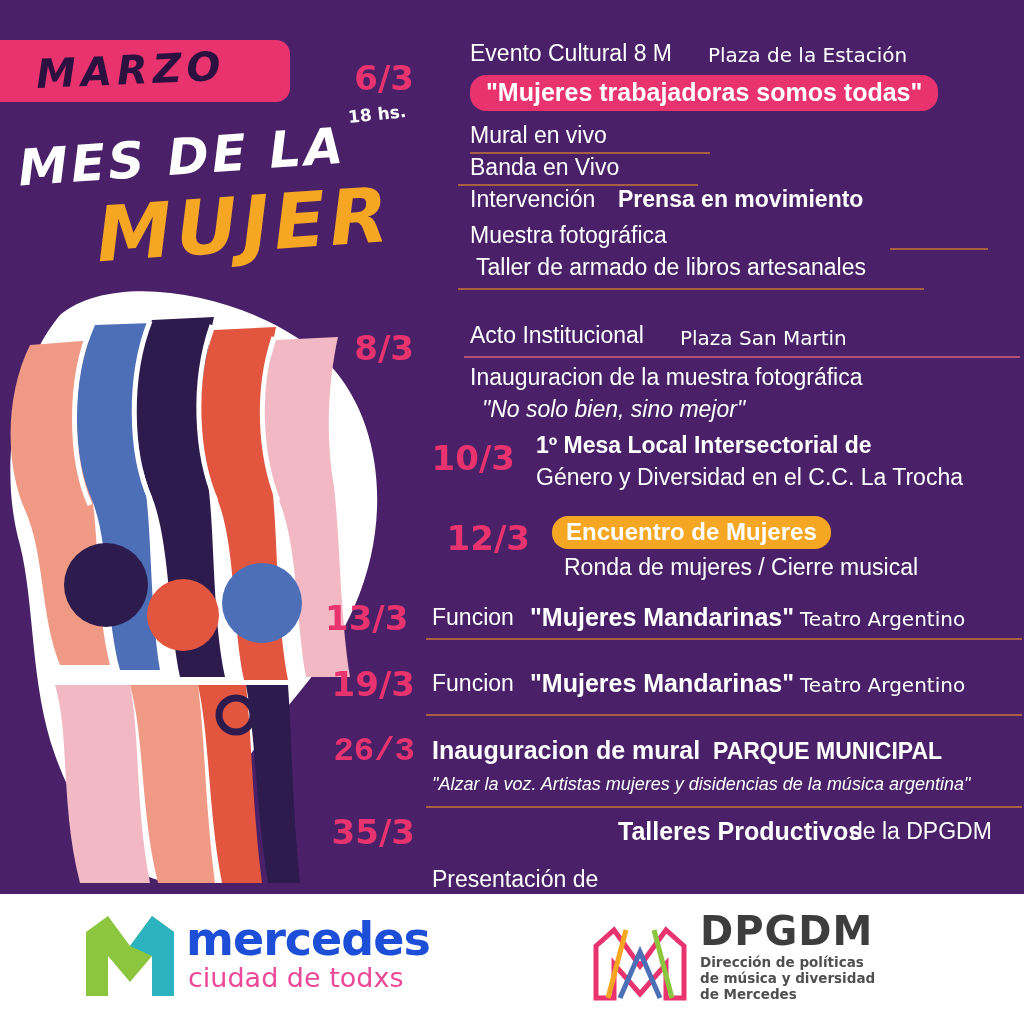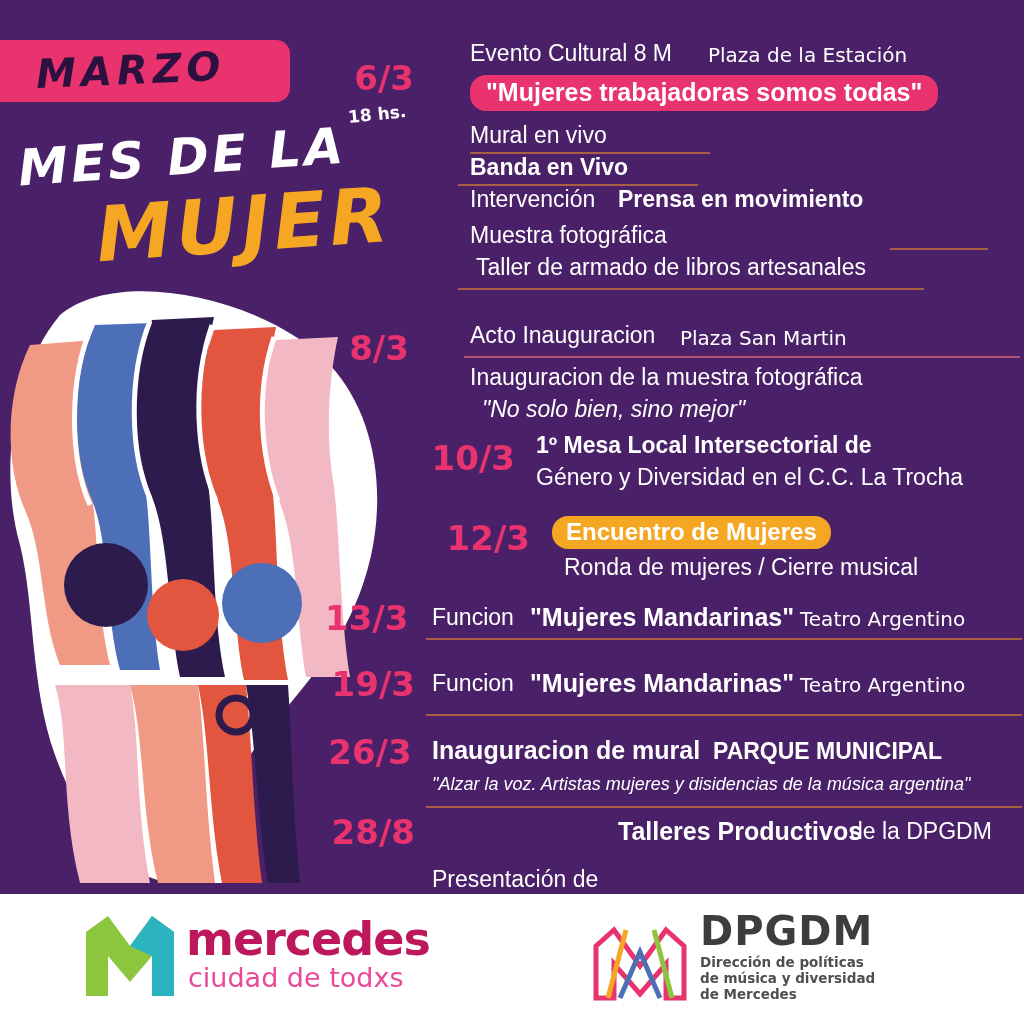--- a/index.html
+++ b/index.html
@@ -122,21 +122,21 @@
   .footer {
     position: absolute;
     left: 0; bottom: 0;
     width: 1024px; height: 130px;
     background: #ffffff;
   }
   .merc-logo { position: absolute; left: 82px; top: 18px; }
   .merc-word {
     position: absolute; left: 186px; top: 18px;
     font-family: "DejaVu Sans", sans-serif;
-    font-size: 46px; font-weight: bold; color: #be185d;
+    font-size: 46px; font-weight: bold; color: #1d4ed8;
     letter-spacing: -1px;
   }
   .merc-sub {
     position: absolute; left: 188px; top: 68px;
     font-family: "DejaVu Sans", sans-serif;
     font-size: 27px; color: #ec4899;
   }
   .dpgdm-word {
     position: absolute; left: 700px; top: 14px;
     font-family: "DejaVu Sans", sans-serif;
@@ -199,33 +199,33 @@
     <div class="entry">
       <div class="date" style="left:14px; top:32px; width:70px;">6/3</div>
       <div class="time" style="left:18px; top:78px;">18 hs.</div>
       <div class="ln" style="left:140px; top:14px;">Evento Cultural 8 M</div>
       <div class="ln sm" style="left:378px; top:17px; font-family:'DejaVu Sans',sans-serif;">Plaza de la Estación</div>
       <div style="position:absolute; left:140px; top:52px;">
         <span class="hl-pink">"Mujeres trabajadoras somos todas"</span>
       </div>
       <div class="ln" style="left:140px; top:96px;">Mural en vivo</div>
       <div class="rule" style="left:140px; top:126px; width:240px;"></div>
-      <div class="ln" style="left:140px; top:128px;font-weight:bold;">Banda en Vivo</div>
+      <div class="ln" style="left:140px; top:128px;">Banda en Vivo</div>
       <div class="rule" style="left:128px; top:158px; width:240px;"></div>
       <div class="ln" style="left:140px; top:160px;">Intervención </div>
       <div class="ln bold" style="left:288px; top:160px;">Prensa en movimiento</div>
       <div class="ln" style="left:140px; top:196px;">Muestra fotográfica</div>
       <div class="rule" style="left:560px; top:222px; width:98px;"></div>
       <div class="ln" style="left:146px; top:228px;">Taller de armado de libros artesanales</div>
       <div class="rule" style="left:128px; top:262px; width:466px;"></div>
     </div>
 
     <div class="entry">
-      <div class="date" style="left:14px; top:302px; width:70px;text-align:center;">8/3</div>
-      <div class="ln" style="left:140px; top:296px;">Acto Inauguracion</div>
+      <div class="date" style="left:14px; top:302px; width:70px;">8/3</div>
+      <div class="ln" style="left:140px; top:296px;">Acto Institucional</div>
       <div class="ln sm" style="left:350px; top:300px; font-family:'DejaVu Sans',sans-serif;">Plaza San Martin</div>
       <div class="rule pink" style="left:134px; top:330px; width:556px;"></div>
       <div class="ln" style="left:140px; top:338px;">Inauguracion de la muestra fotográfica</div>
       <div class="ln ital" style="left:152px; top:370px;">"No solo bien, sino mejor"</div>
     </div>
 
     <div class="entry">
       <div class="date" style="left:95px; top:412px; width:90px; text-align:right;">10/3</div>
       <div class="ln" style="left:206px; top:406px;font-weight:bold;">1º Mesa Local Intersectorial de</div>
       <div class="ln" style="left:206px; top:438px;">Género y Diversidad en el C.C. La Trocha</div>
@@ -249,29 +249,29 @@
 
     <div class="entry">
       <div class="date" style="left:-5px; top:638px; width:90px; text-align:right;">19/3</div>
       <div class="ln" style="left:102px; top:644px;">Funcion </div>
       <div class="ln bold" style="left:200px; top:643px; font-size:25px;">"Mujeres Mandarinas"</div>
       <div class="ln sm" style="left:470px; top:647px; font-family:'DejaVu Sans',sans-serif;">Teatro Argentino</div>
       <div class="rule" style="left:96px; top:688px; width:596px;"></div>
     </div>
 
     <div class="entry">
-      <div class="date" style="left:-5px; top:706px; width:90px; text-align:center;">26/3</div>
+      <div class="date" style="left:-5px; top:706px; width:90px; text-align:right;font-family:Liberation Mono, monospace;">26/3</div>
       <div class="ln bold" style="left:102px; top:710px; font-size:25px;">Inauguracion de mural </div>
       <div class="ln" style="left:383px; top:712px;font-weight:bold;">PARQUE MUNICIPAL</div>
       <div class="ln ital" style="left:102px; top:748px; font-size:18px;">"Alzar la voz. Artistas mujeres y disidencias de la música argentina"</div>
       <div class="rule" style="left:96px; top:780px; width:596px;"></div>
     </div>
 
     <div class="entry">
-      <div class="date" style="left:-5px; top:786px; width:90px; text-align:right;">28/8</div>
+      <div class="date" style="left:-5px; top:786px; width:90px; text-align:right;">35/3</div>
       <div class="ln" style="left:102px; top:792px;margin-top:48px;">Presentación de </div>
       <div class="ln bold" style="left:288px; top:791px; font-size:25px;">Talleres Productivos</div>
       <div class="ln" style="left:520px; top:792px;"> de la DPGDM</div>
     </div>
 
   </div>
 
   <div class="footer">
     <div class="merc-logo">
       <svg width="96" height="88" viewBox="0 0 96 88">

